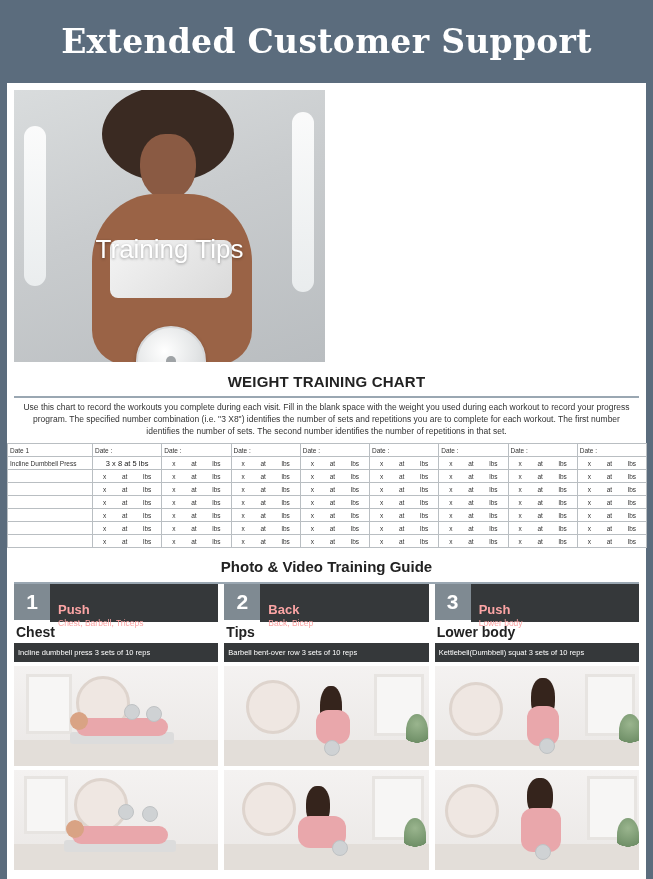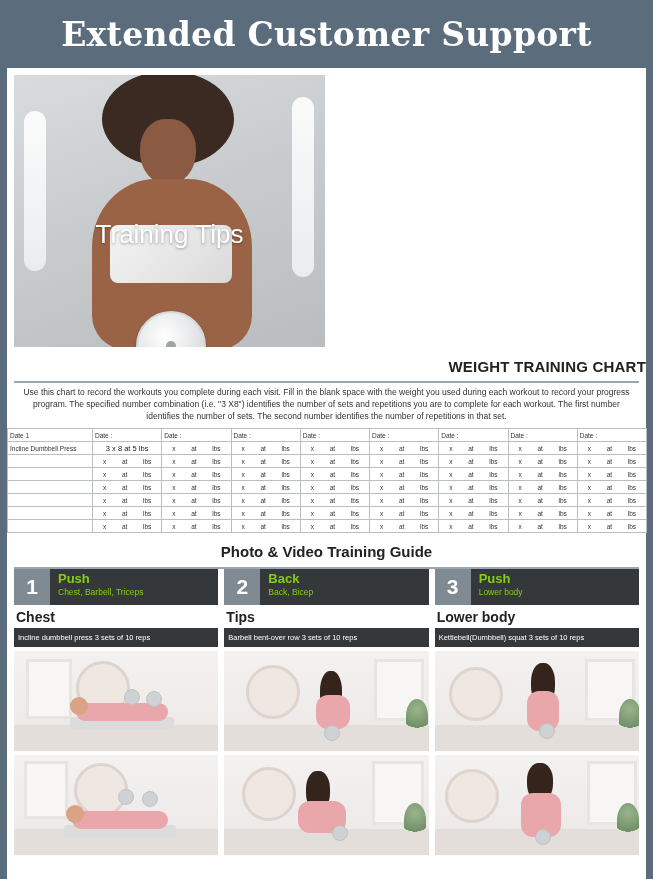--- a/index.html
+++ b/index.html
@@ -19,21 +19,21 @@
     width: 653px;
     height: 879px;
     box-sizing: border-box;
     border-left: 7px solid #5b6c7d;
     border-right: 7px solid #5b6c7d;
     background: #ffffff;
   }
 
   
   .header {
-    height: 68px;
+    height: 83px;
     background: #5b6c7d;
     display: flex;
     align-items: center;
     justify-content: center;
   }
   .header-title {
     color: #ffffff;
     font-size: 33px;
     font-weight: bold;
     letter-spacing: 0.3px;
@@ -118,21 +118,21 @@
     position: absolute;
     left: 50%; top: 50%;
     width: 10px; height: 10px;
     margin: -5px 0 0 -5px;
     border-radius: 50%;
     background: #9fa3a6;
   }
 
   
   .section-title {
-    text-align: right;
+    text-align: center;
     font-size: 15px;
     font-weight: bold;
     padding: 11px 0 6px 0;
     letter-spacing: 0.2px;
   }
   .divider {
     height: 2px;
     background: #9aa7b2;
     margin: 0 7px;
   }
@@ -196,22 +196,22 @@
     color: #ffffff;
     font-size: 21px;
     font-weight: bold;
     display: flex;
     align-items: center;
     justify-content: center;
   }
   .guide-headtext {
     flex: 1;
     background: #35383a;
-    color: #84cc16;
-    padding: 3px 8px;
+    color: #fca5a5;
+    padding: 19px 8px;
     box-sizing: border-box;
   }
   .guide-headtext .t1 {
     font-size: 13px;
     font-weight: bold;
     line-height: 14px;
   }
   .guide-headtext .t2 {
     font-size: 8.5px;
     line-height: 12px;

